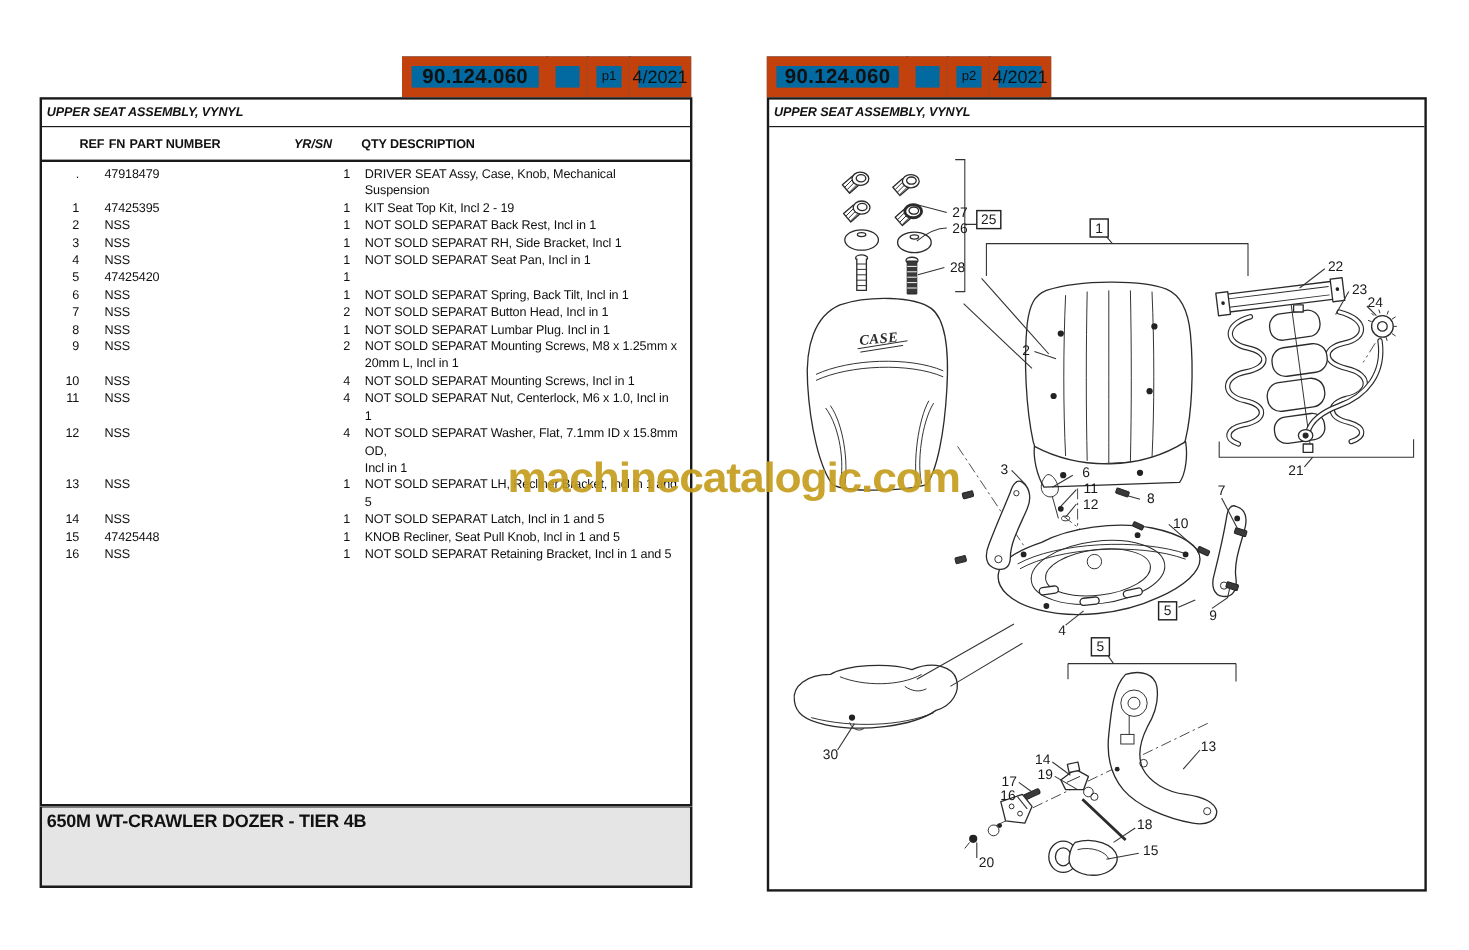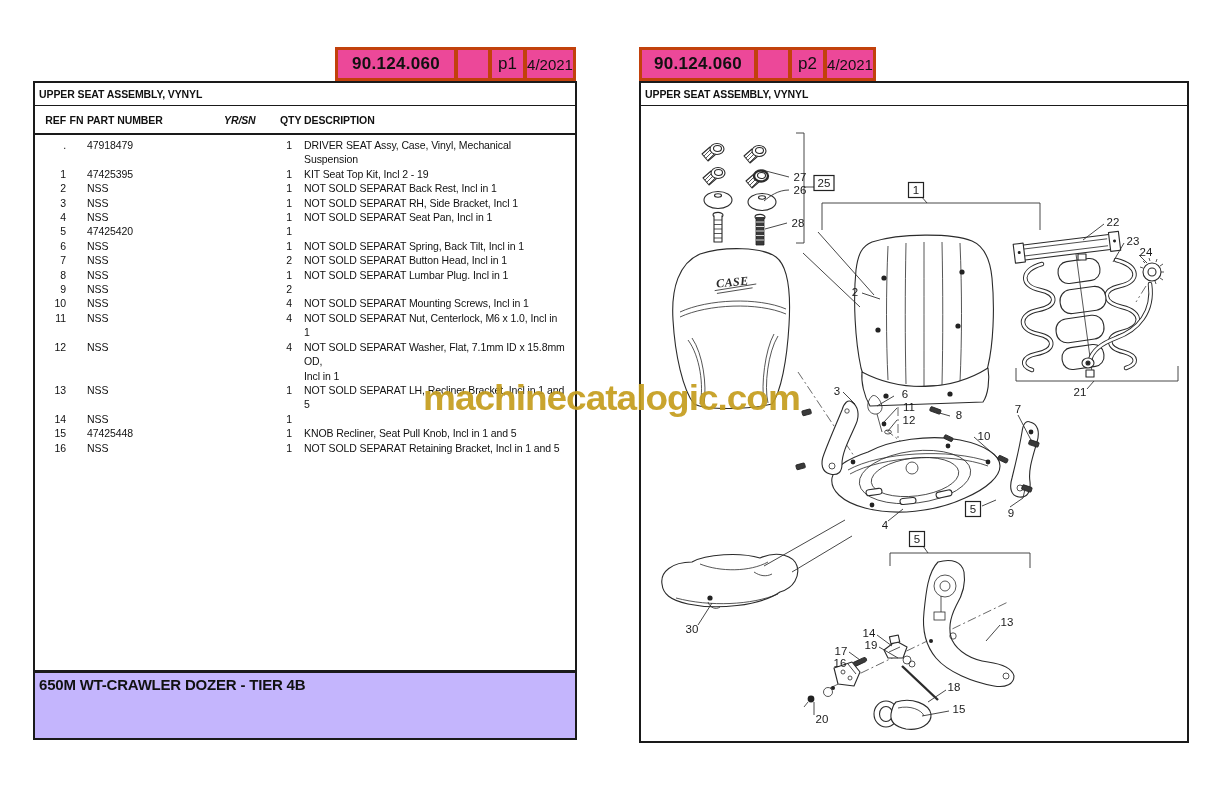--- a/index.html
+++ b/index.html
@@ -1,43 +1,43 @@
 <!DOCTYPE html>
 <html><head>
 <meta charset="utf-8">
 <style>
   html,body{margin:0;padding:0;background:#fff;}
   #stage{position:relative;width:1224px;height:792px;background:#ffffff;overflow:hidden;
          font-family:"Liberation Sans",sans-serif;color:#111;}
   
   .hdr-boxes{position:absolute;display:flex;height:34px;}
-  .hdr-box{border:3px solid #c2410c;margin-left:-2px;display:flex;align-items:center;justify-content:center;background:#ec4899;box-sizing:border-box;}
+  .hdr-box{border:8px solid #c2410c;margin-left:-2px;display:flex;align-items:center;justify-content:center;background:#0369a1;box-sizing:border-box;}
   .hdr-box:first-child{margin-left:0;}
   .hb-doc{width:122px;font-weight:bold;font-size:17px;letter-spacing:.3px;}
   .hb-blank{width:36px;}
-  .hb-page{width:37px;font-size:17px;}
+  .hb-page{width:37px;font-size:11px;}
   .hb-date{width:52px;font-size:15px;}
   
   .page-box{position:absolute;border:2px solid #1a1a1a;background:#fff;box-sizing:border-box;}
   .titlebar{height:22px;border-bottom:1.5px solid #1a1a1a;display:flex;align-items:center;
-            padding-left:4px;font-weight:bold;font-size:10.5px;letter-spacing:-.1px;}
+            padding-left:4px;font-weight:bold;font-size:10.5px;letter-spacing:-.1px;font-style:italic;}
   
   .colhdr{display:flex;height:27px;border-bottom:2.5px solid #1a1a1a;align-items:center;
-          font-weight:bold;font-size:10.5px;letter-spacing:-.1px;}
+          font-weight:bold;font-size:10.5px;letter-spacing:-.1px;padding-left:21px;}
   .rows{padding-top:3px;}
   .prow{display:flex;font-size:10.5px;line-height:14.4px;letter-spacing:-.1px;}
   .c-ref{width:31px;text-align:right;flex:none;}
   .h-fn{width:21px;text-align:center;flex:none;}
   .c-part{margin-left:21px;width:137px;flex:none;}
   .prow .c-part{margin-left:21px;}
   .c-yrsn{width:56px;flex:none;font-style:italic;}
   .c-qty{width:18px;text-align:center;flex:none;}
   .c-desc{margin-left:6px;flex:1;padding-right:10px;}
   .colhdr .c-part{margin-left:0;}
-  .footer-box{position:absolute;border:2px solid #1a1a1a;border-top:1.5px solid #1a1a1a;background:#c4b5fd;box-sizing:border-box;
+  .footer-box{position:absolute;border:2px solid #1a1a1a;border-top:1.5px solid #1a1a1a;background:#e5e5e5;box-sizing:border-box;
               font-weight:bold;font-size:15px;padding:3px 0 0 4px;letter-spacing:-.2px;}
   
   svg .art{fill:#fff;stroke:#2b2b2b;stroke-width:1.1;stroke-linejoin:round;}
   svg .thin{fill:none;stroke:#2b2b2b;stroke-width:.8;}
   svg .dark{fill:#3a3a3a;stroke:#222;stroke-width:.8;}
   svg .wire{fill:none;stroke:#2b2b2b;stroke-width:4.5;stroke-linecap:round;}
   svg .wire-in{fill:none;stroke:#ffffff;stroke-width:2.6;stroke-linecap:round;}
   svg .leader{fill:none;stroke:#333;stroke-width:.9;}
   svg .dashdot{fill:none;stroke:#444;stroke-width:.8;stroke-dasharray:9 3 2 3;}
   svg .co{font-family:"Liberation Sans",sans-serif;font-size:11.5px;fill:#1a1a1a;}
@@ -67,21 +67,21 @@
       <span class="c-yrsn">YR/SN</span>
       <span class="c-qty">QTY</span>
       <span class="c-desc">DESCRIPTION</span>
     </div>
     <div class="rows">
         <div class="prow">
           <span class="c-ref">.</span>
           <span class="c-part">47918479</span>
           <span class="c-yrsn"></span>
           <span class="c-qty">1</span>
-          <span class="c-desc">DRIVER SEAT  Assy, Case, Vinyl, Mechanical Suspension</span>
+          <span class="c-desc">DRIVER SEAT  Assy, Case, Knob, Mechanical Suspension</span>
         </div>
         <div class="prow">
           <span class="c-ref">1</span>
           <span class="c-part">47425395</span>
           <span class="c-yrsn"></span>
           <span class="c-qty">1</span>
           <span class="c-desc">KIT  Seat Top Kit, Incl 2 - 19</span>
         </div>
         <div class="prow">
           <span class="c-ref">2</span>
@@ -129,20 +129,21 @@
           <span class="c-part">NSS</span>
           <span class="c-yrsn"></span>
           <span class="c-qty">1</span>
           <span class="c-desc">NOT SOLD SEPARAT  Lumbar Plug. Incl in 1</span>
         </div>
         <div class="prow">
           <span class="c-ref">9</span>
           <span class="c-part">NSS</span>
           <span class="c-yrsn"></span>
           <span class="c-qty">2</span>
+          <span class="c-desc">NOT SOLD SEPARAT  Mounting Screws, M8 x 1.25mm x<br>20mm L, Incl in 1</span>
         </div>
         <div class="prow">
           <span class="c-ref">10</span>
           <span class="c-part">NSS</span>
           <span class="c-yrsn"></span>
           <span class="c-qty">4</span>
           <span class="c-desc">NOT SOLD SEPARAT  Mounting Screws, Incl in 1</span>
         </div>
         <div class="prow">
           <span class="c-ref">11</span>
@@ -163,20 +164,21 @@
           <span class="c-part">NSS</span>
           <span class="c-yrsn"></span>
           <span class="c-qty">1</span>
           <span class="c-desc">NOT SOLD SEPARAT  LH, Recliner Bracket, Incl in 1 and 5</span>
         </div>
         <div class="prow">
           <span class="c-ref">14</span>
           <span class="c-part">NSS</span>
           <span class="c-yrsn"></span>
           <span class="c-qty">1</span>
+          <span class="c-desc">NOT SOLD SEPARAT  Latch, Incl in 1 and 5</span>
         </div>
         <div class="prow">
           <span class="c-ref">15</span>
           <span class="c-part">47425448</span>
           <span class="c-yrsn"></span>
           <span class="c-qty">1</span>
           <span class="c-desc">KNOB Recliner, Seat Pull Knob, Incl in 1 and 5</span>
         </div>
         <div class="prow">
           <span class="c-ref">16</span>

